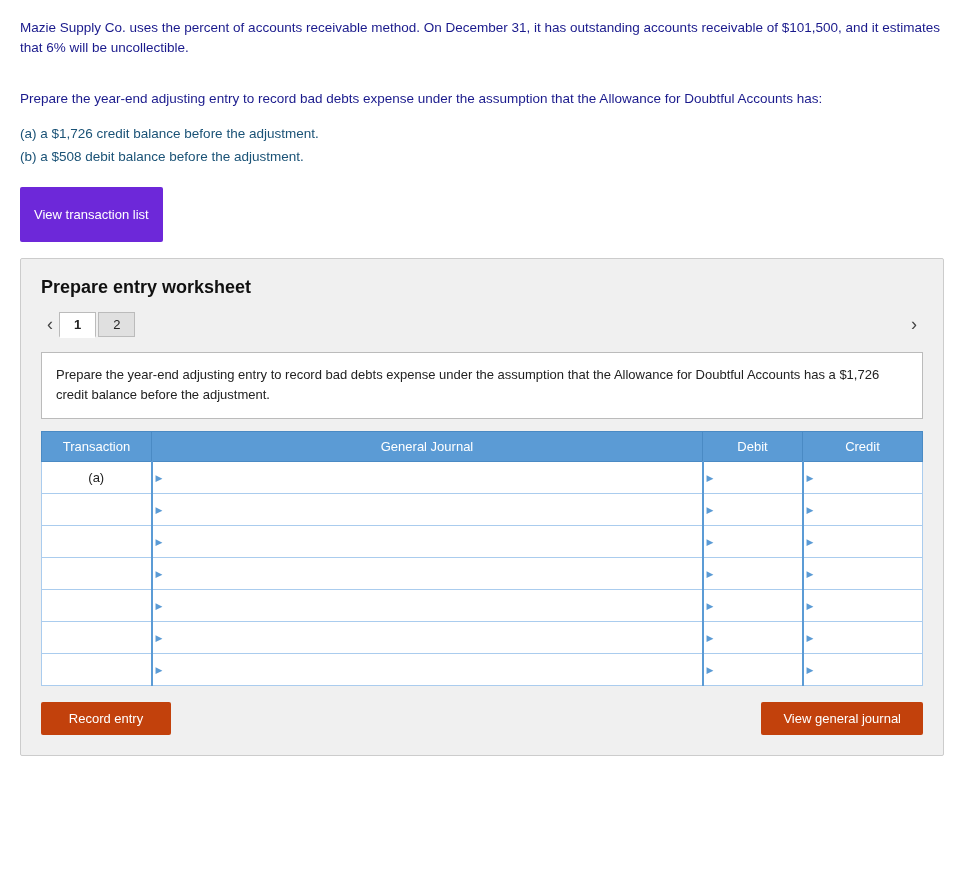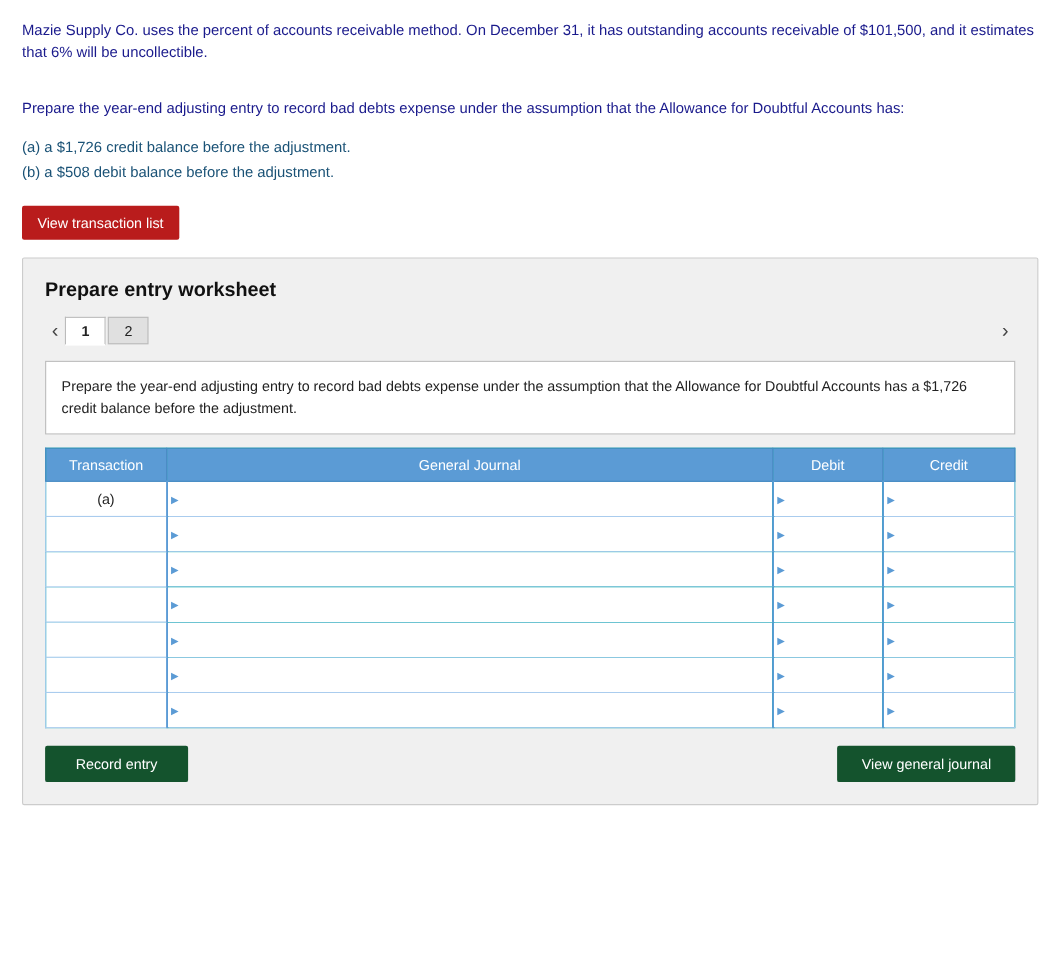--- a/index.html
+++ b/index.html
@@ -20,24 +20,24 @@
     .part-labels {
       color: #1a5276;
       font-size: 13.5px;
       line-height: 1.7;
       margin-bottom: 18px;
     }
     .part-labels span {
       display: block;
     }
     .btn-view-transaction {
-      background: #b91c1c;
+      background: #6d28d9;
       color: #fff;
       border: none;
-      padding: 8px 14px;
+      padding: 20px 14px;
       font-size: 13px;
       cursor: pointer;
       margin-bottom: 16px;
       border-radius: 2px;
     }
     .worksheet-container {
       border: 1px solid #ccc;
       background: #f0f0f0;
       padding: 18px 20px 20px 20px;
       border-radius: 2px;
@@ -92,21 +92,21 @@
       color: #222;
     }
     .note-text {
       color: #c0392b;
       font-size: 12.5px;
       margin-bottom: 8px;
     }
     .journal-table {
       width: 100%;
       border-collapse: collapse;
-      background: #14b8a6;
+      background: #c2410c;
       font-size: 13px;
     }
     .journal-table thead tr {
       background: #5b9bd5;
       color: #fff;
     }
     .journal-table thead th {
       padding: 7px 10px;
       text-align: center;
       font-weight: normal;
@@ -184,21 +184,21 @@
       top: 50%;
       transform: translateY(-50%);
     }
     .btn-row {
       display: flex;
       gap: 12px;
       margin-top: 16px;
       align-items: center;
     }
     .btn-action {
-      background: #14532d;
+      background: #c2410c;
       color: #fff;
       border: none;
       padding: 9px 22px;
       font-size: 13px;
       cursor: pointer;
       border-radius: 2px;
       min-width: 130px;
     }
     .btn-view-general {
       margin-left: auto;

